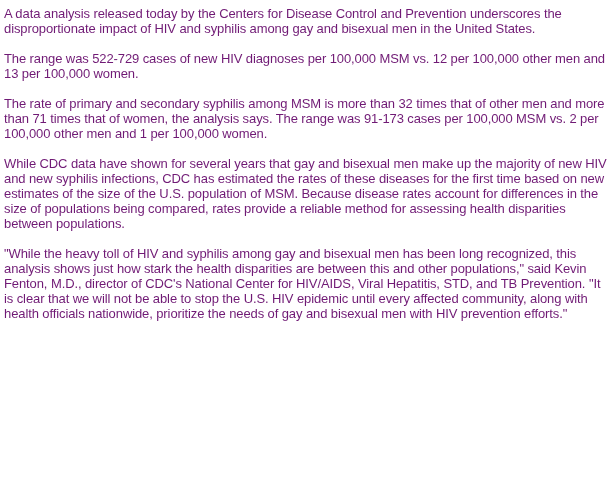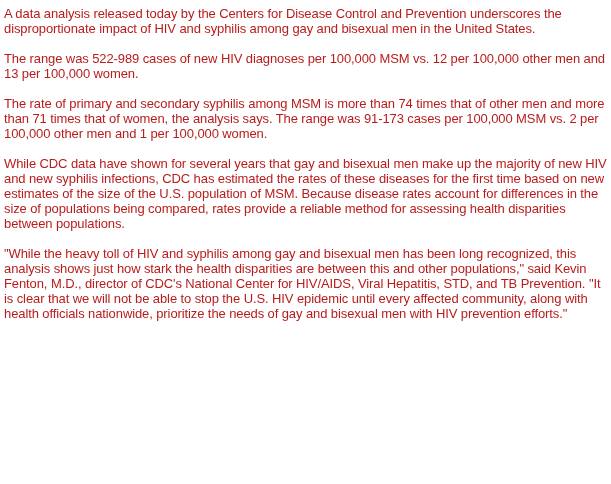--- a/index.html
+++ b/index.html
@@ -21,37 +21,37 @@
   .page-title {
     margin: 0 0 9px 0;
     color: #1e4c4a;
     font-size: 19px;
     font-weight: bold;
     line-height: 26px;
     letter-spacing: -0.5px;
   }
   .article p {
     margin: 0 0 15px 0;
-    color: #b91c1c;
+    color: #701a75;
     font-size: 13px;
     line-height: 15px;
     letter-spacing: -0.1px;
   }
   .article p:last-child {
     margin-bottom: 0;
   }
 </style>
 </head>
 <body>
 
 <div class="article">
 
   <p>A data analysis released today by the Centers for Disease Control and Prevention underscores the disproportionate impact of HIV and syphilis among gay and bisexual men in the United States.</p>
 
 
-  <p>The range was 522-989 cases of new HIV diagnoses per 100,000 MSM vs. 12 per 100,000 other men and 13 per 100,000 women.</p>
+  <p>The range was 522-729 cases of new HIV diagnoses per 100,000 MSM vs. 12 per 100,000 other men and 13 per 100,000 women.</p>
 
-  <p>The rate of primary and secondary syphilis among MSM is more than 74 times that of other men and more than 71 times that of women, the analysis says. The range was 91-173 cases per 100,000 MSM vs. 2 per 100,000 other men and 1 per 100,000 women.</p>
+  <p>The rate of primary and secondary syphilis among MSM is more than 32 times that of other men and more than 71 times that of women, the analysis says. The range was 91-173 cases per 100,000 MSM vs. 2 per 100,000 other men and 1 per 100,000 women.</p>
 
   <p>While CDC data have shown for several years that gay and bisexual men make up the majority of new HIV and new syphilis infections, CDC has estimated the rates of these diseases for the first time based on new estimates of the size of the U.S. population of MSM. Because disease rates account for differences in the size of populations being compared, rates provide a reliable method for assessing health disparities between populations.</p>
 
   <p>"While the heavy toll of HIV and syphilis among gay and bisexual men has been long recognized, this analysis shows just how stark the health disparities are between this and other populations," said Kevin Fenton, M.D., director of CDC's National Center for HIV/AIDS, Viral Hepatitis, STD, and TB Prevention. "It is clear that we will not be able to stop the U.S. HIV epidemic until every affected community, along with health officials nationwide, prioritize the needs of gay and bisexual men with HIV prevention efforts."</p>
 </div>
 
 </body></html>

